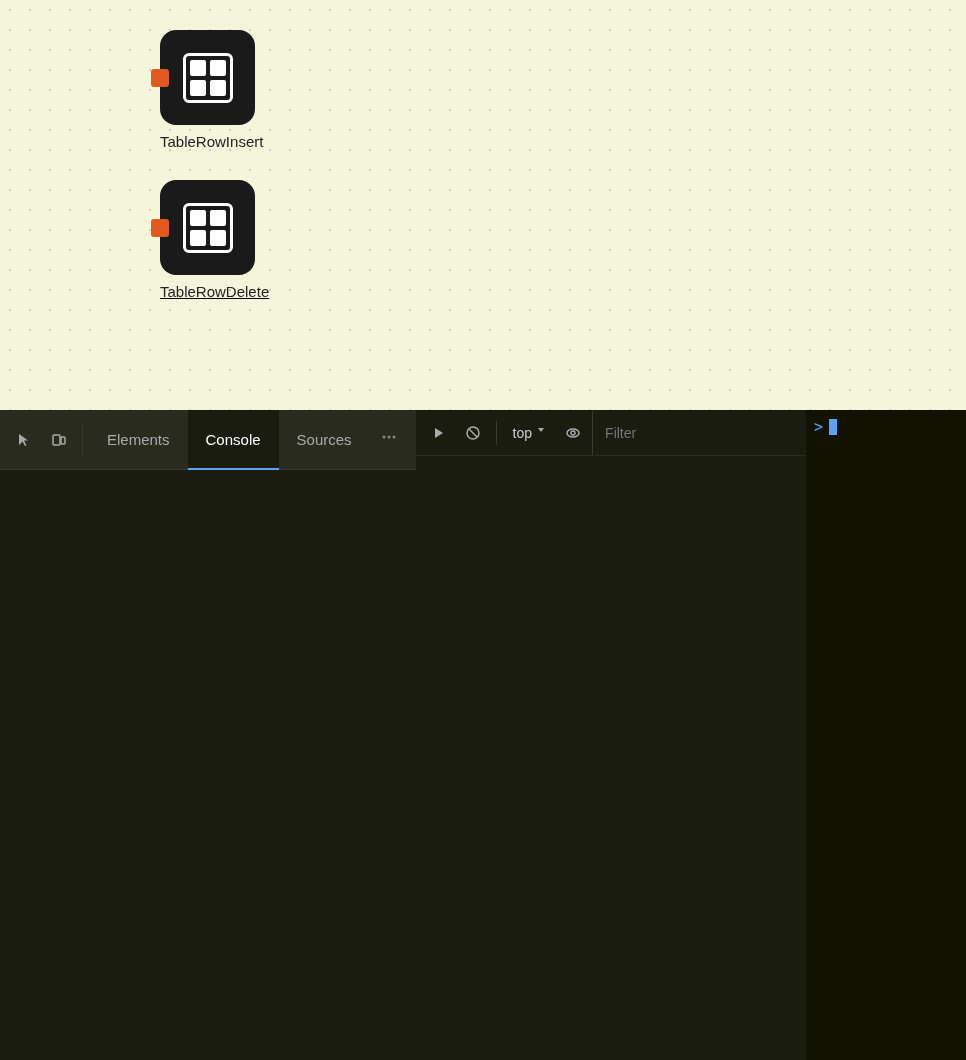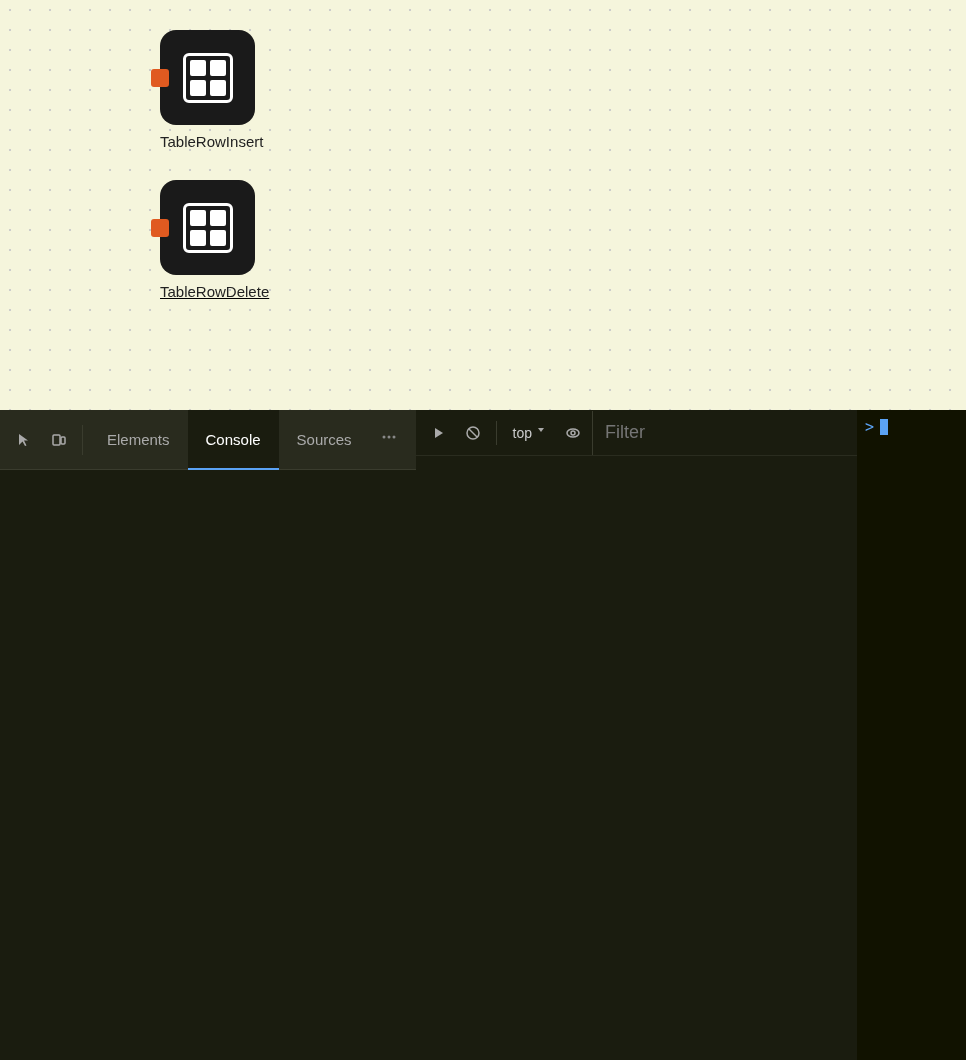--- a/index.html
+++ b/index.html
@@ -195,21 +195,21 @@
       padding: 4px 8px;
       gap: 4px;
     }
 
     .filter-input {
       flex: 1;
       background: #1a1c0f;
       border: none;
       border-left: 1px solid #3a3c2e;
       color: #ccc;
-      font-size: 18px;
+      font-size: 14px;
       padding: 0 12px;
       height: 44px;
       outline: none;
     }
 
     
     .console-content {
       flex: 1;
       background: #111200;
       padding: 8px;

